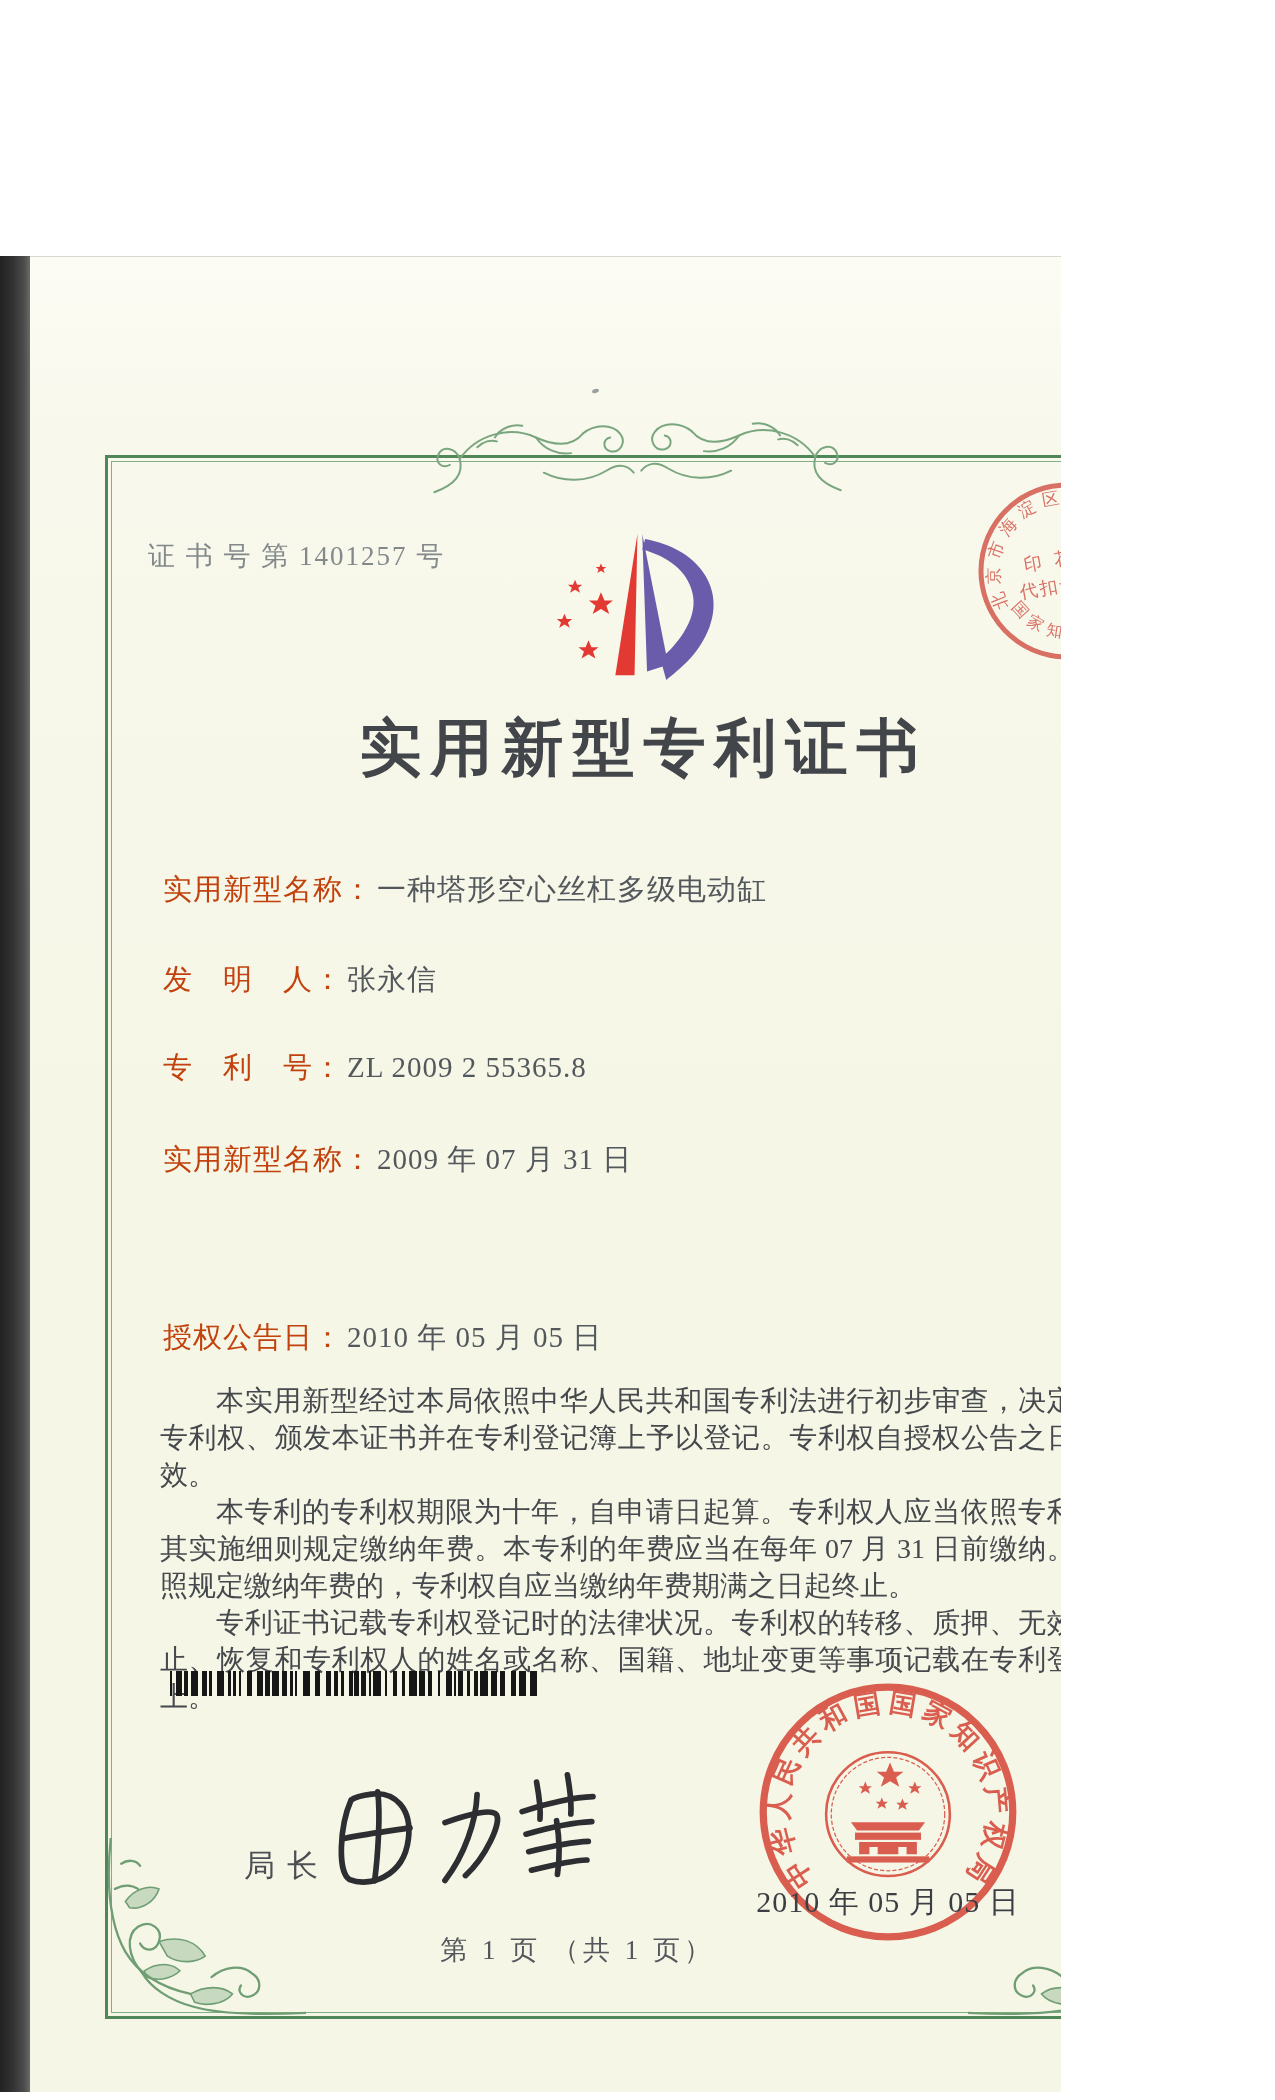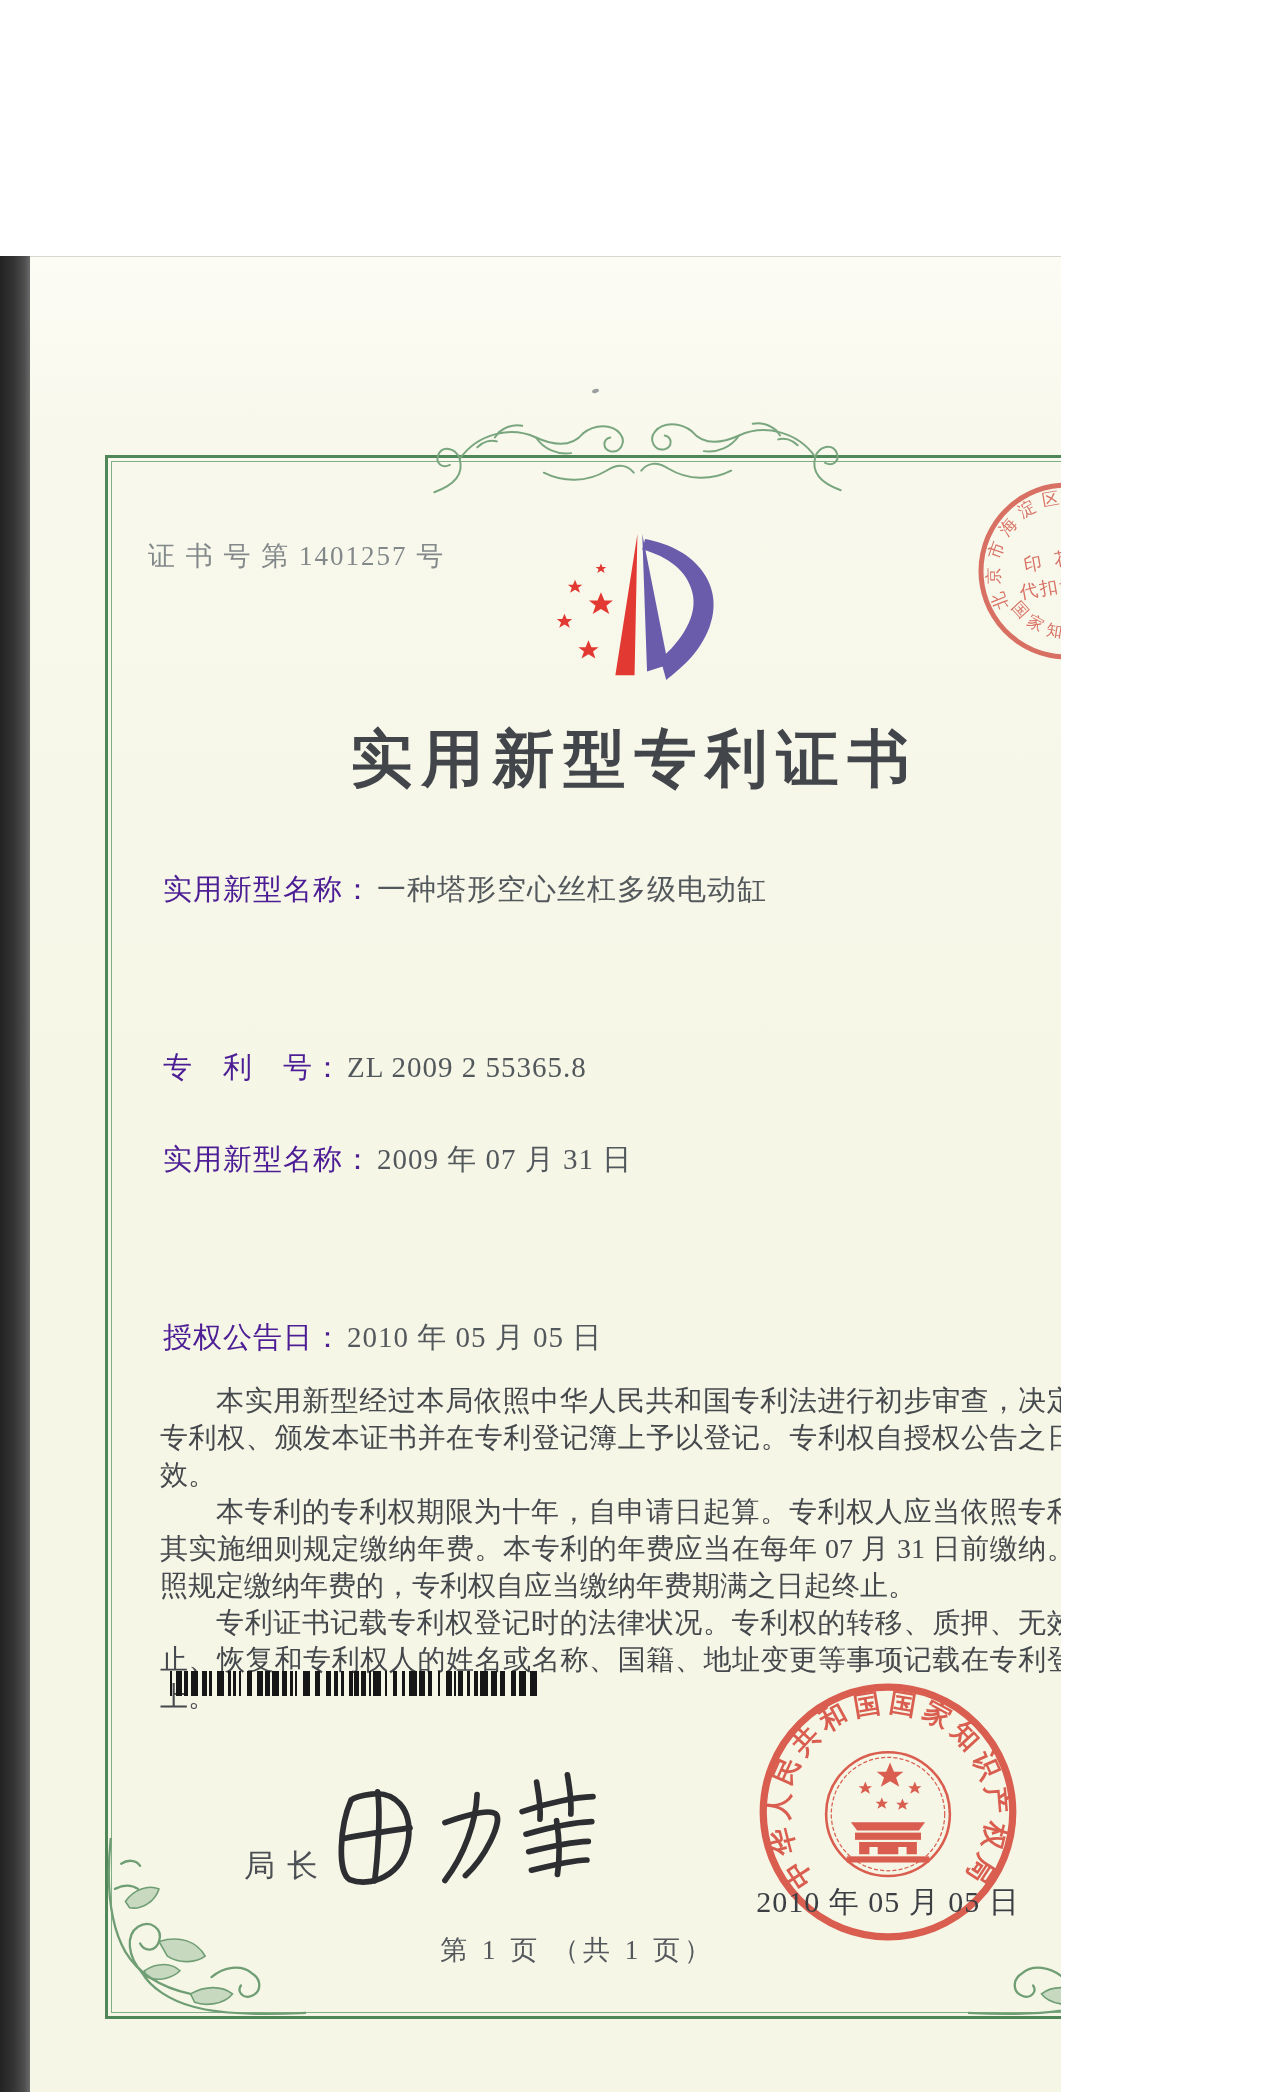--- a/index.html
+++ b/index.html
@@ -15,26 +15,26 @@
          box-shadow:inset 0 1px 0 #d8d8cd, inset -1px 0 0 #e4e4da;}
   
   .frame{position:absolute;left:105px;top:455px;width:1065px;height:1558px;
          border:3px solid #4f8758;}
   .frame-inner{position:absolute;inset:3px;border:1px solid #80ae86;}
   .ornament{position:absolute;pointer-events:none;}
   
   .cert-no{position:absolute;left:148px;top:538px;font-size:27px;color:#83898b;
            letter-spacing:2px;white-space:nowrap;}
   .logo{position:absolute;left:552px;top:510px;width:192px;height:198px;}
-  .title{position:absolute;left:102px;top:706px;width:1065px;text-align:center;
-         font-size:62px;font-weight:600;color:#42464b;letter-spacing:9px;white-space:nowrap;margin-top:11px;}
+  .title{position:absolute;left:111px;top:706px;width:1065px;text-align:center;
+         font-size:62px;font-weight:600;color:#42464b;letter-spacing:9px;white-space:nowrap;}
   
   .field{position:absolute;left:163px;font-size:29px;color:#5a5f63;letter-spacing:1px;
          white-space:nowrap;}
-  .field .lab{color:#4c1d95;}
+  .field .lab{color:#c2410c;}
   .field .val{color:#53585c;margin-left:4px;margin-top:48px;}
   
   .body-text{position:absolute;left:160px;top:1382px;width:972px;font-size:28px;
              line-height:37px;color:#45484c;text-align:justify;}
   .body-text p{margin:0;text-indent:2em;}
   
   .barcode{position:absolute;left:170px;top:1671px;width:376px;height:25px;
            white-space:nowrap;overflow:hidden;font-size:0;}
   .barcode span{display:inline-block;height:100%;background:#161616;vertical-align:top;}
   
@@ -148,20 +148,23 @@
     <g fill="#6b5bab">
       <path d="M94,7 L121,143 L99,150 Z"></path>
       <path d="M97,12 C152,22 180,62 164,104 C153,133 132,148 119,159 L113,137 C134,119 153,92 146,67 C141,46 121,30 94,23 Z"></path>
     </g>
   </svg>
 
   <div class="title">实用新型专利证书</div>
 
   <div class="field" style="top:870px">
     <span class="lab">实用新型名称：</span><span class="val">一种塔形空心丝杠多级电动缸</span>
+  </div>
+  <div class="field" style="top:960px">
+    <span class="lab">发　明　人：</span><span class="val">张永信</span>
   </div>
   <div class="field" style="top:1048px">
     <span class="lab">专　利　号：</span><span class="val">ZL 2009 2 55365.8</span>
   </div>
   <div class="field" style="top:1140px">
     <span class="lab">实用新型名称：</span><span class="val">2009 年 07 月 31 日</span>
   </div>
   <div class="field" style="top:1318px">
     <span class="lab">授权公告日：</span><span class="val">2010 年 05 月 05 日</span>
   </div>

